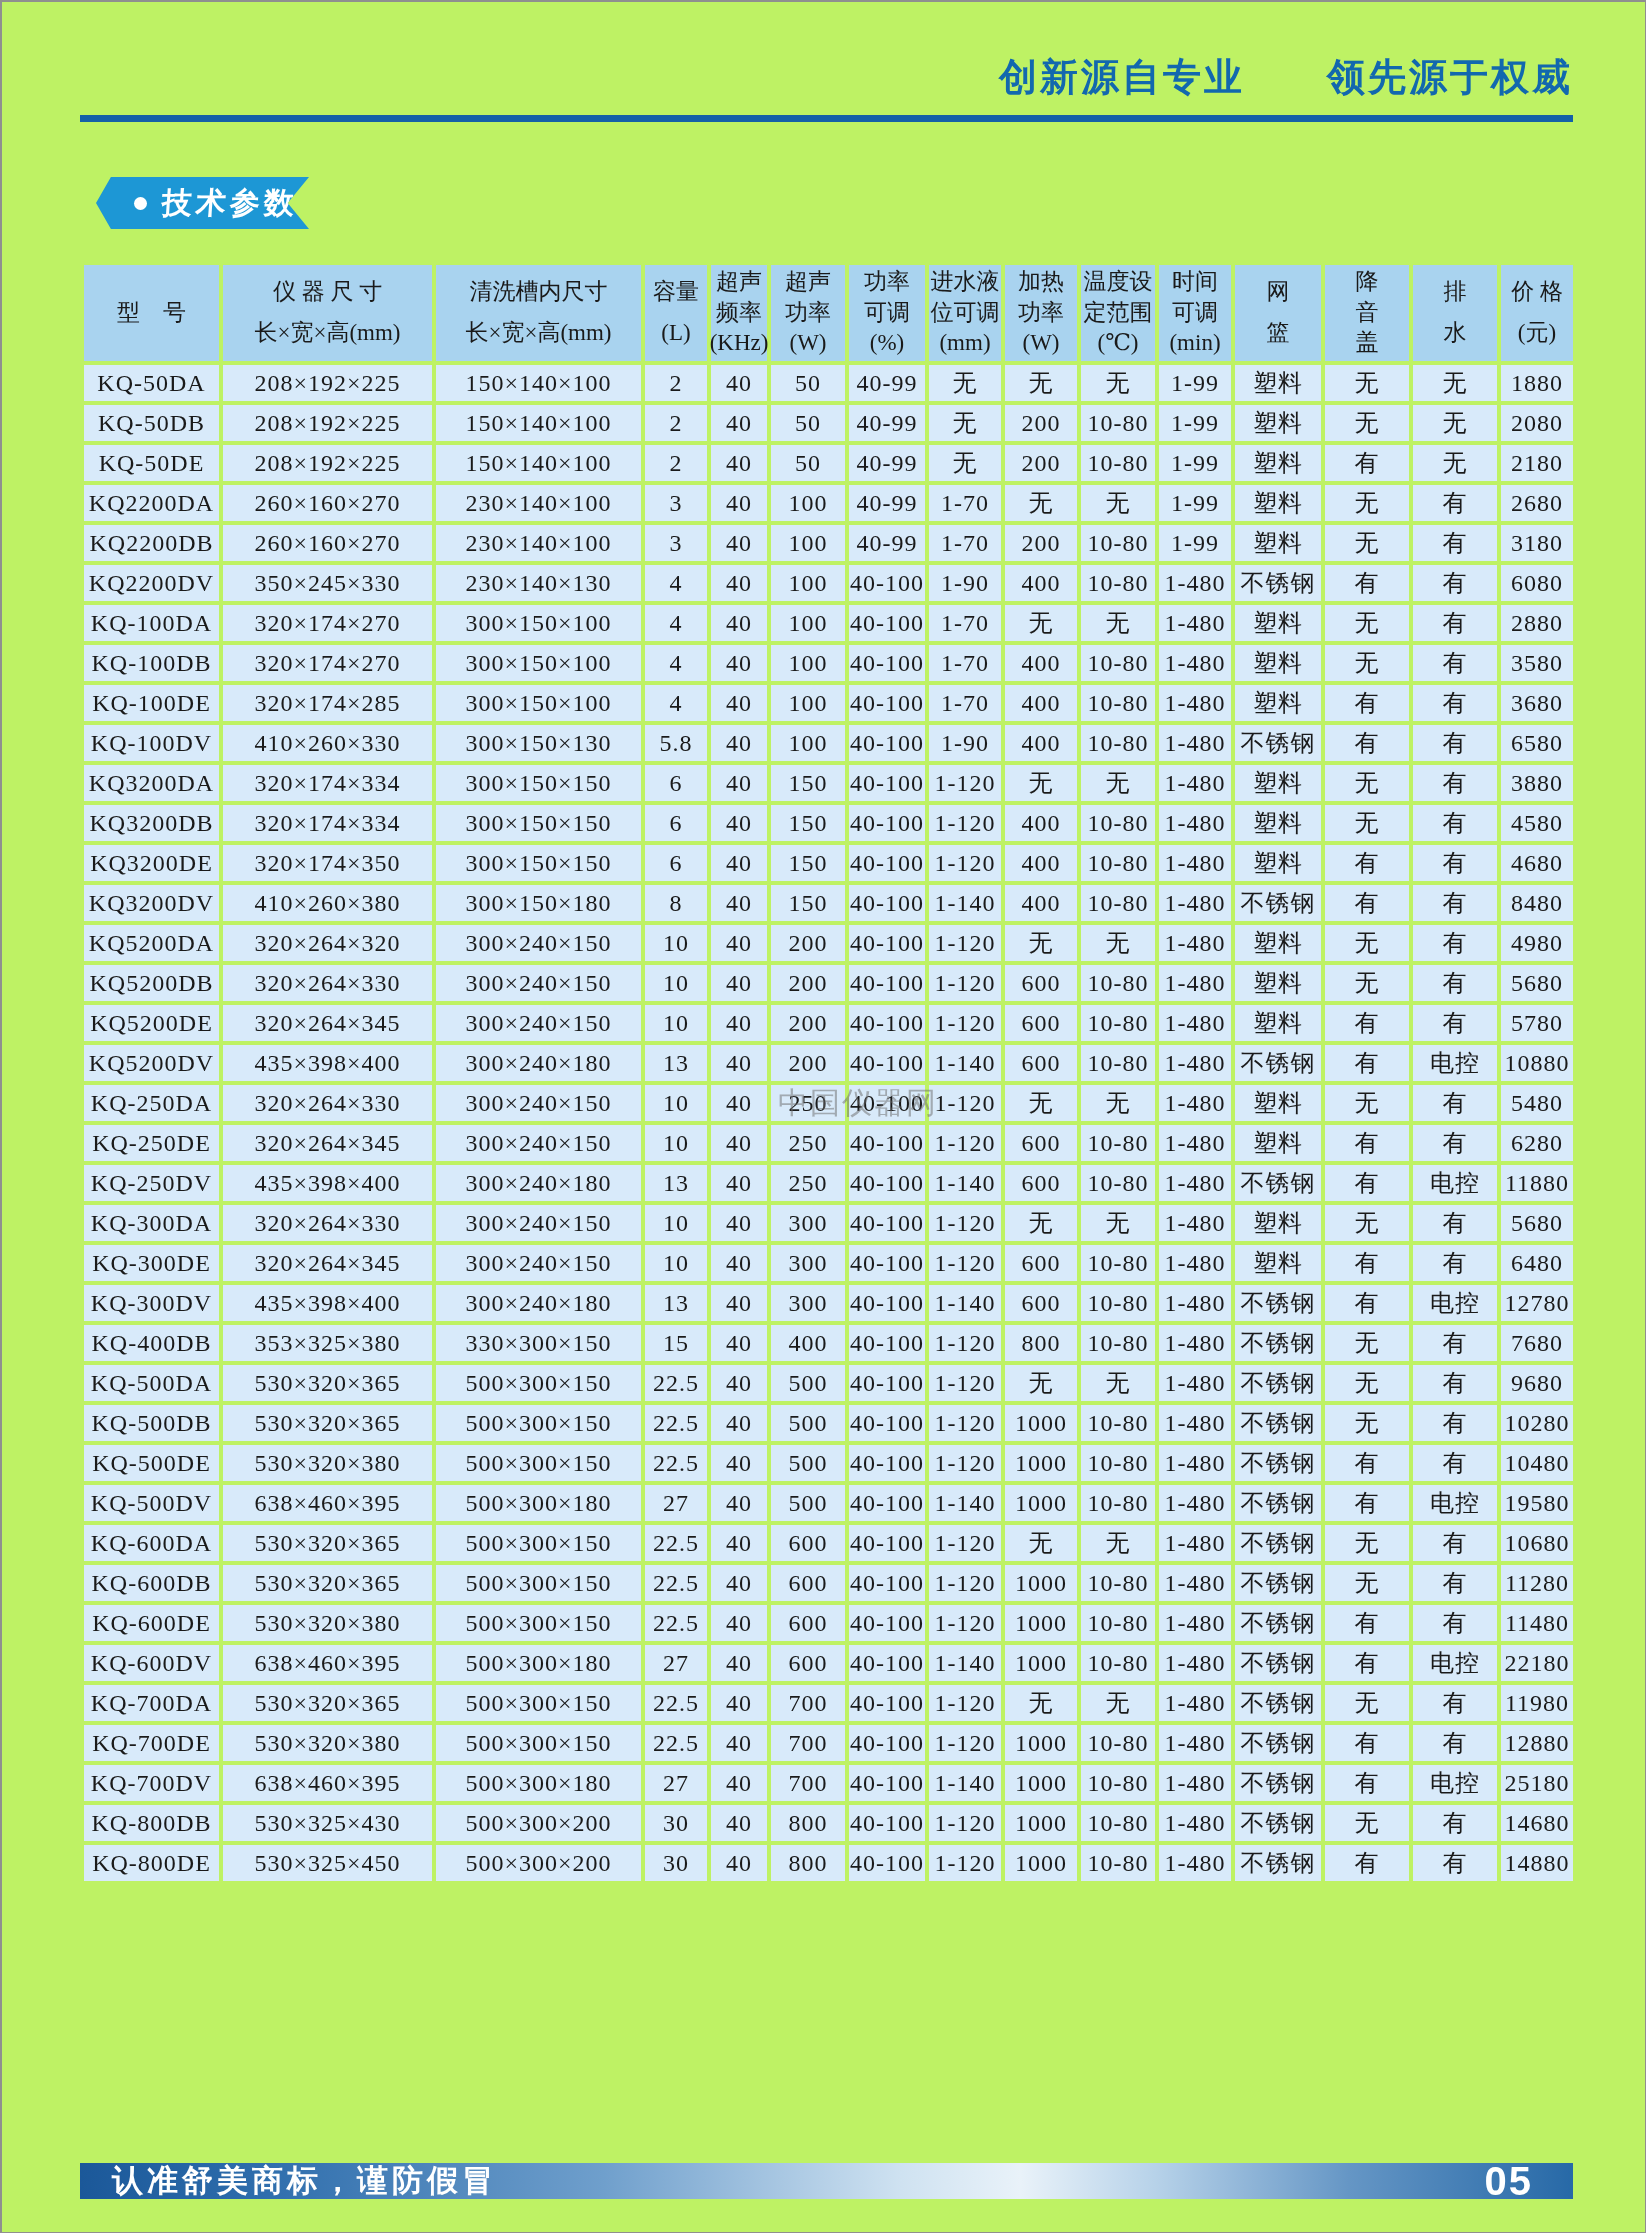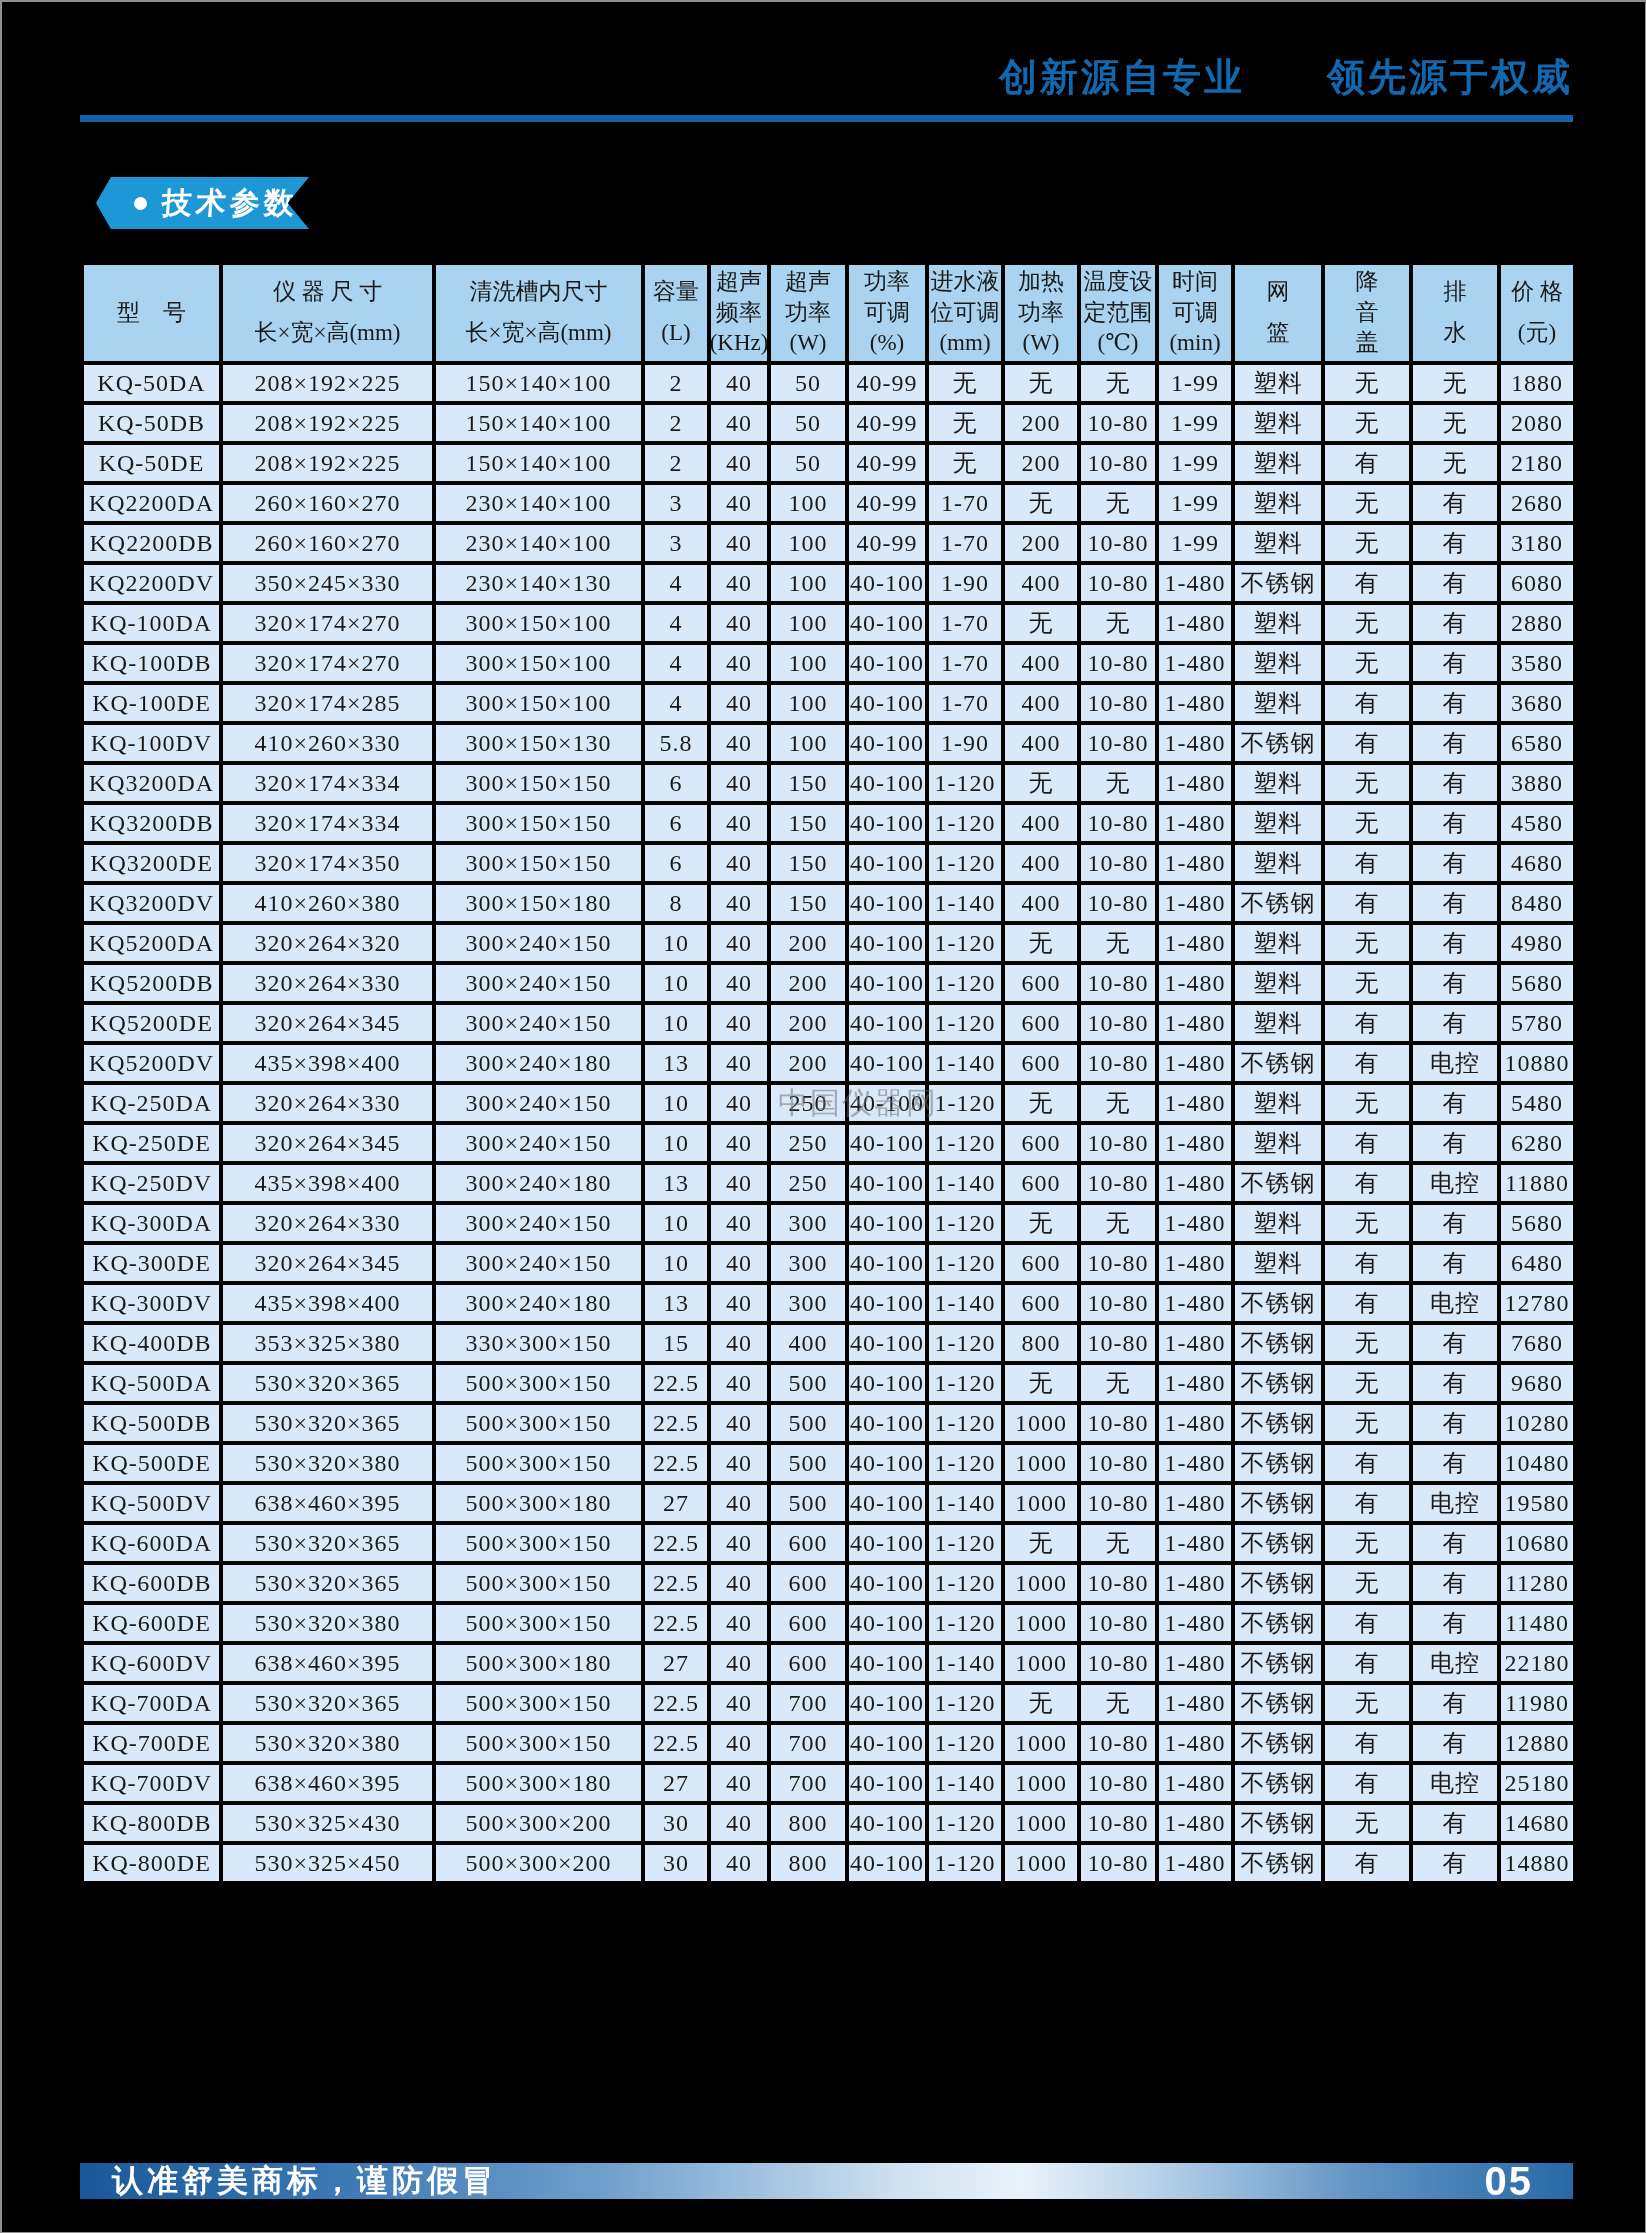--- a/index.html
+++ b/index.html
@@ -1,19 +1,19 @@
 <!DOCTYPE html>
 <html><head>
 <meta charset="utf-8">
 <style>
   html,body{margin:0;padding:0;background:#e8e8e8;}
   .page{
     position:relative;
     width:1647px;height:2234px;
-    background:#000000;
+    background:#bef264;
     border:2px solid #8f8f8f;
     box-sizing:border-box;
     overflow:hidden;
     font-family:"Liberation Sans","DejaVu Sans",sans-serif;
   }
   
   .slogan{
     position:absolute;top:50px;right:72px;
     font-size:38px;font-weight:bold;color:#1268ae;
     letter-spacing:3px;white-space:pre;

